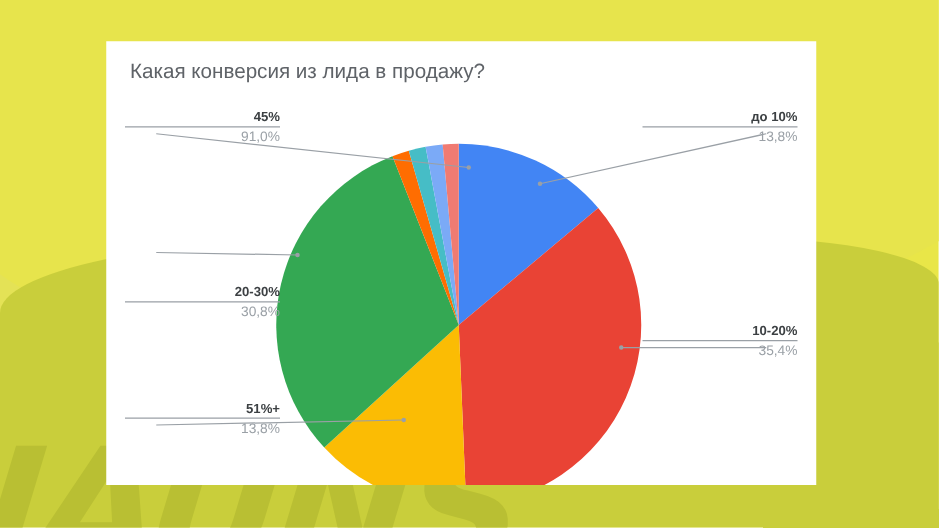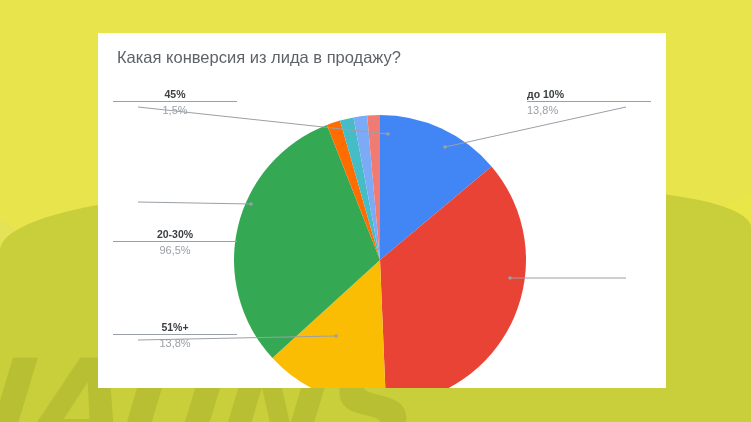--- a/index.html
+++ b/index.html
@@ -70,21 +70,21 @@
     color: #b9bf33;
     line-height: 1;
     white-space: nowrap;
     transform: skewX(-6deg);
     user-select: none;
   }
 
   
   .card {
     position: absolute;
-    left: 98px;
+    left: 85px;
     top: 33px;
     width: 568px;
     height: 355px;
     background: #ffffff;
   }
 
   .chart-title {
     position: absolute;
     left: 19px;
     top: 15px;
@@ -122,22 +122,22 @@
     color: #9aa0a6;
     line-height: 14px;
     white-space: nowrap;
     padding-top: 1px;
   }
   .callout .rule {
     height: 1px;
     background: #9aa0a6;
     margin: 0;
   }
-  .callout.left  { text-align: center; }
-  .callout.right { }
+  .callout.left  { text-align: right; }
+  .callout.right { text-align: right; }
 
   .co-45   { left: 15px;  top: 55px; }
   .co-2030 { left: 15px;  top: 150px; margin-top: 45px; }
   .co-30p  { left: 15px;  top: 288px; }
   .co-10   { left: 429px; top: 55px; }
   .co-1020 { left: 429px; top: 226px; }
 </style>
 </head>
 <body>
 
@@ -179,36 +179,41 @@
           <circle cx="238" cy="303" r="1.8"></circle>
           <circle cx="347" cy="114" r="1.8"></circle>
           <circle cx="412" cy="245" r="1.8"></circle>
         </g>
       </svg>
     </div>
 
     <div class="callout left co-45">
       <div class="lab">45%</div>
       <div class="rule"></div>
-      <div class="val">1,5%</div>
+      <div class="val">91,0%</div>
     </div>
 
     <div class="callout left co-2030">
       <div class="lab">20-30%</div>
       <div class="rule"></div>
-      <div class="val">96,5%</div>
+      <div class="val">30,8%</div>
     </div>
 
     <div class="callout left co-30p">
       <div class="lab">51%+</div>
       <div class="rule"></div>
       <div class="val">13,8%</div>
     </div>
 
     <div class="callout right co-10">
       <div class="lab">до 10%</div>
       <div class="rule"></div>
       <div class="val">13,8%</div>
     </div>
 
+    <div class="callout right co-1020">
+      <div class="lab">10-20%</div>
+      <div class="rule"></div>
+      <div class="val">35,4%</div>
+    </div>
 
   </div>
 </div>
 
 </body></html>

